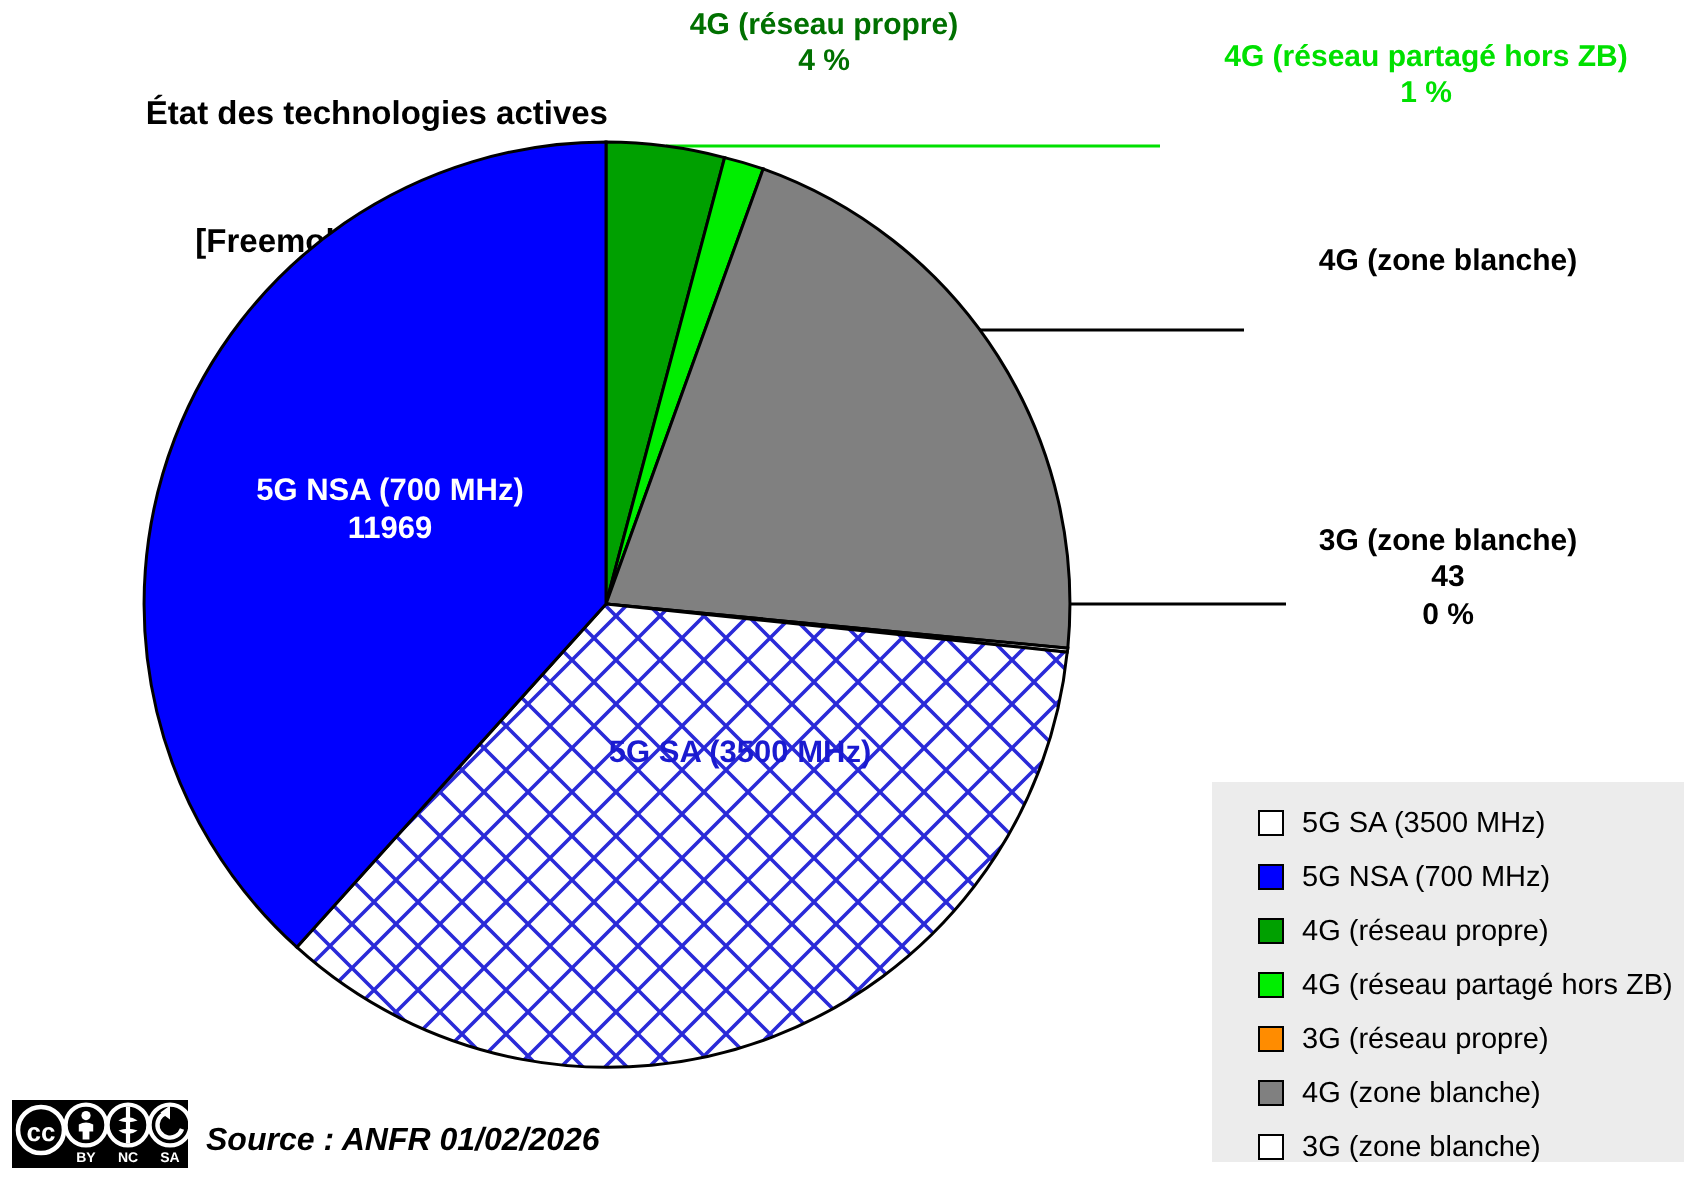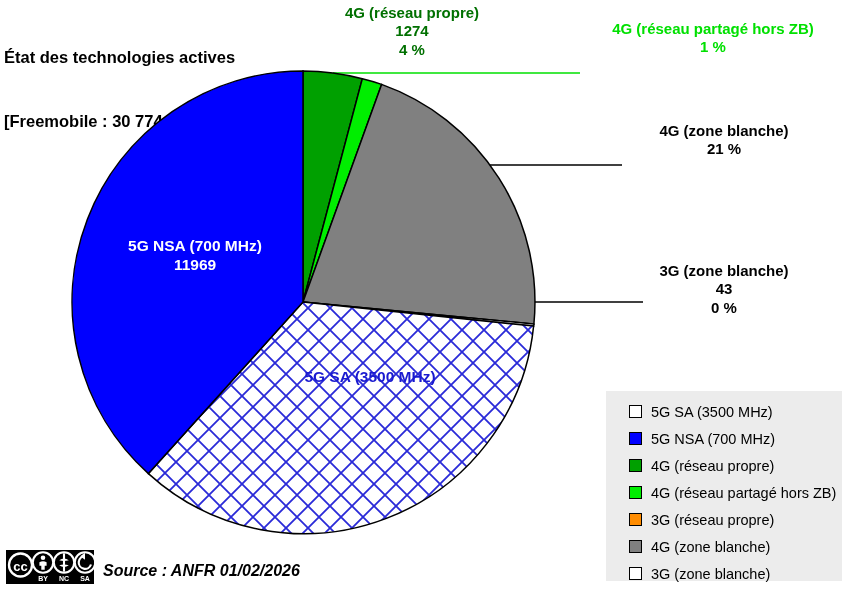--- a/index.html
+++ b/index.html
@@ -10,21 +10,21 @@
     position:relative;
     overflow:hidden;
     color:#000;
   }
   .abs{position:absolute;}
 
   
   #title{
     left:4px; top:4px; width:300px;
     font-size:16.5px; font-weight:bold; line-height:1.30;
-    text-align:left; white-space:pre;
+    text-align:right; white-space:pre;
   }
 
   
   .callout{ text-align:center; line-height:1.22; font-weight:bold; white-space:nowrap; }
   .callout .l1{ font-size:15px; }
   .callout .l2{ font-size:15px; }
   .callout .l3{ font-size:15px; }
 
   #cal-4g-propre{ left:322px; top:4px; width:180px; color:#007000; }
   #cal-4g-partage{ left:578px; top:20px; width:270px; color:#00e000; }
@@ -89,32 +89,30 @@
 
   <path d="M 303 302 L 533.9 324.1 A 231 231 0 0 1 533.6 326.1 Z" fill="#ffffff" stroke="#000" stroke-width="1.5"></path>
 
   <path d="M 303 302 L 533.6 326.1 A 231 231 0 0 1 148.4 473.6 Z" fill="url(#xhatch)" stroke="#000" stroke-width="1.5"></path>
 
   <path d="M 303 302 L 148.4 473.6 A 231 231 0 0 1 303 71 Z" fill="#0000ff" stroke="#000" stroke-width="1.5"></path>
 </svg>
 
 <div class="abs callout" id="cal-4g-propre">
   <div class="l1">4G (réseau propre)</div>
-  <div class="l2">1274</div>
   <div class="l3">4 %</div>
 </div>
 
 <div class="abs callout" id="cal-4g-partage">
   <div class="l1">4G (réseau partagé hors ZB)</div>
   <div class="l3">1 %</div>
 </div>
 
 <div class="abs callout" id="cal-4g-zb">
   <div class="l1">4G (zone blanche)</div>
-  <div class="l3">21 %</div>
 </div>
 
 <div class="abs callout" id="cal-3g-zb">
   <div class="l1">3G (zone blanche)</div>
   <div class="l2">43</div>
   <div class="l3">0 %</div>
 </div>
 
 <div class="abs inlabel" id="in-5gnsa">
   <div>5G NSA (700 MHz)</div>

